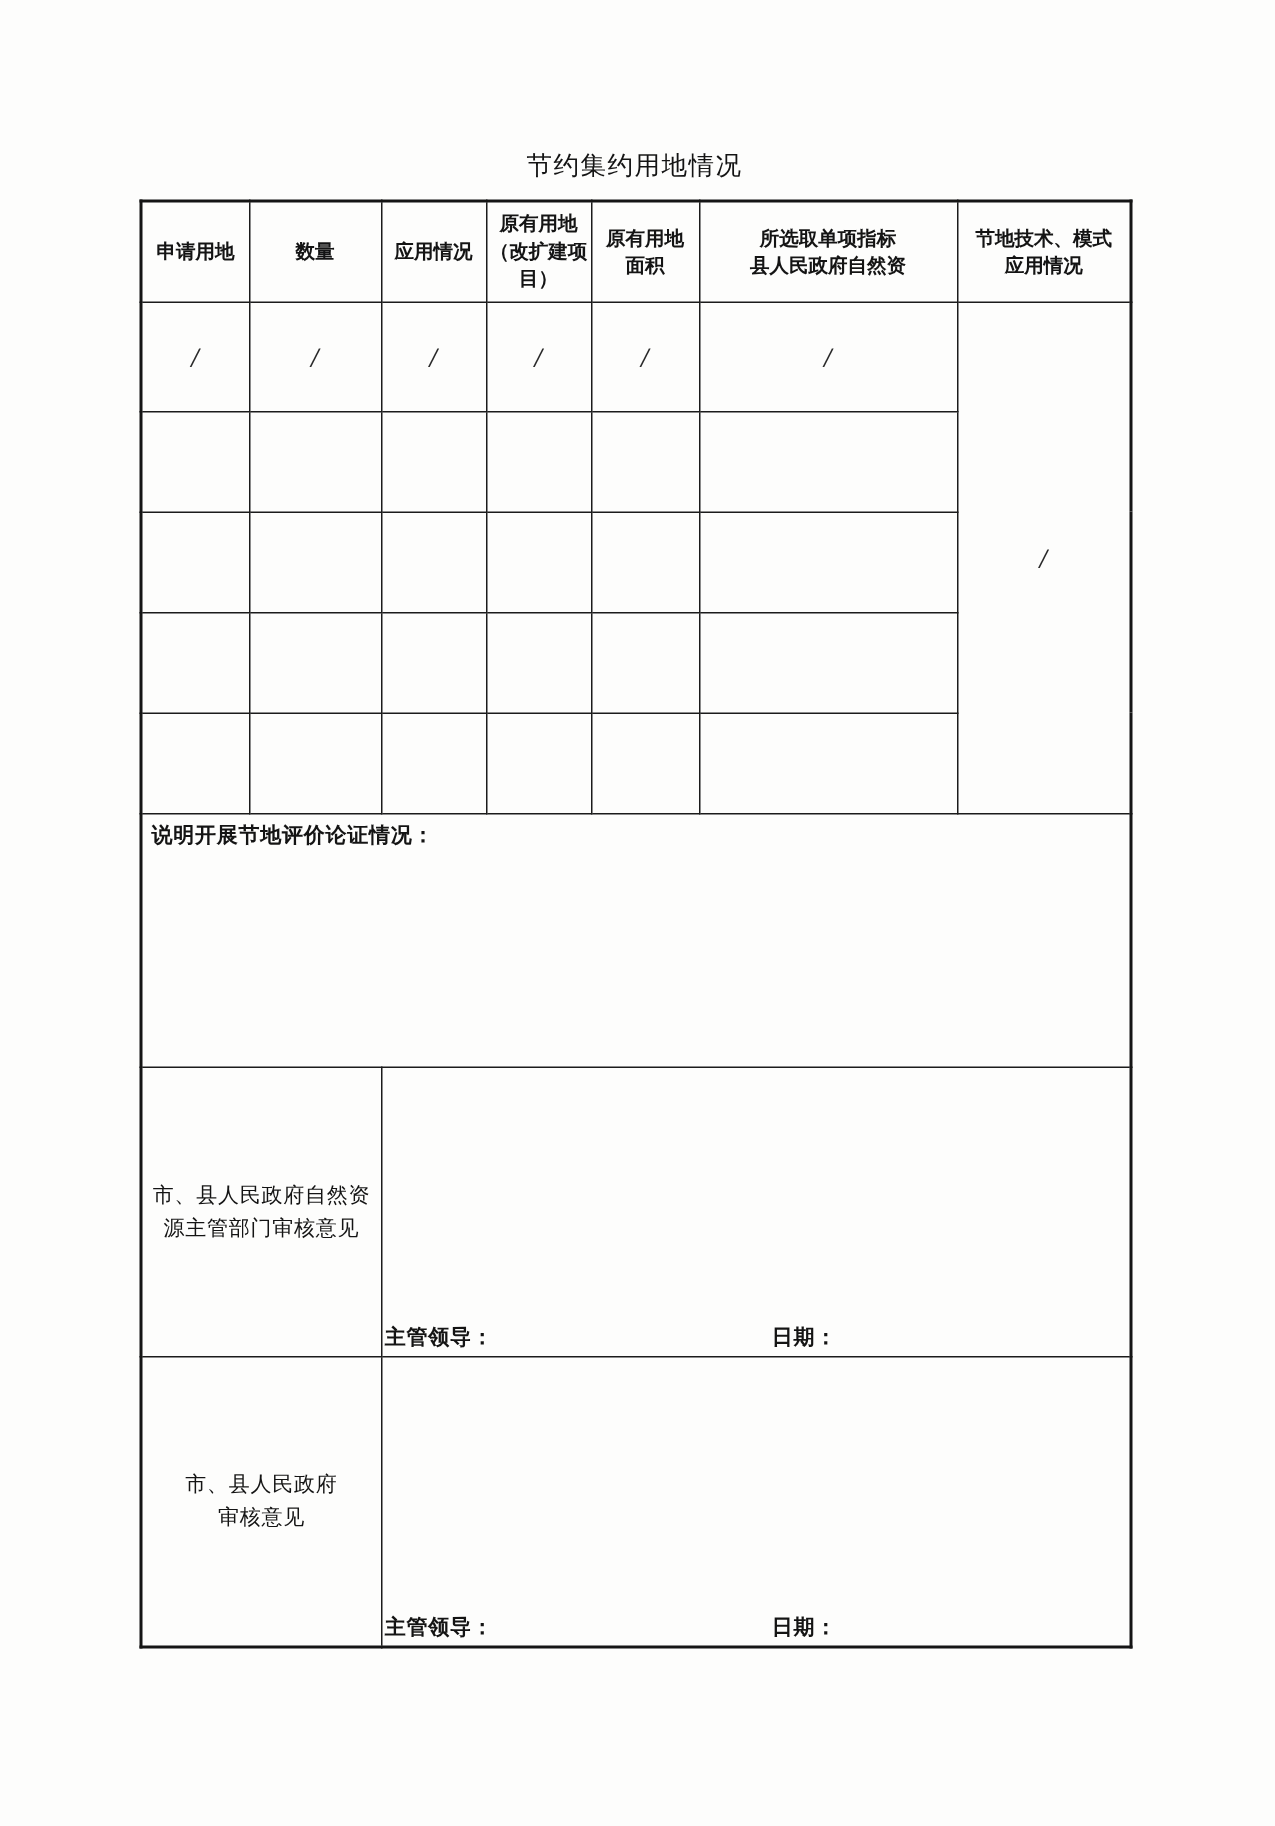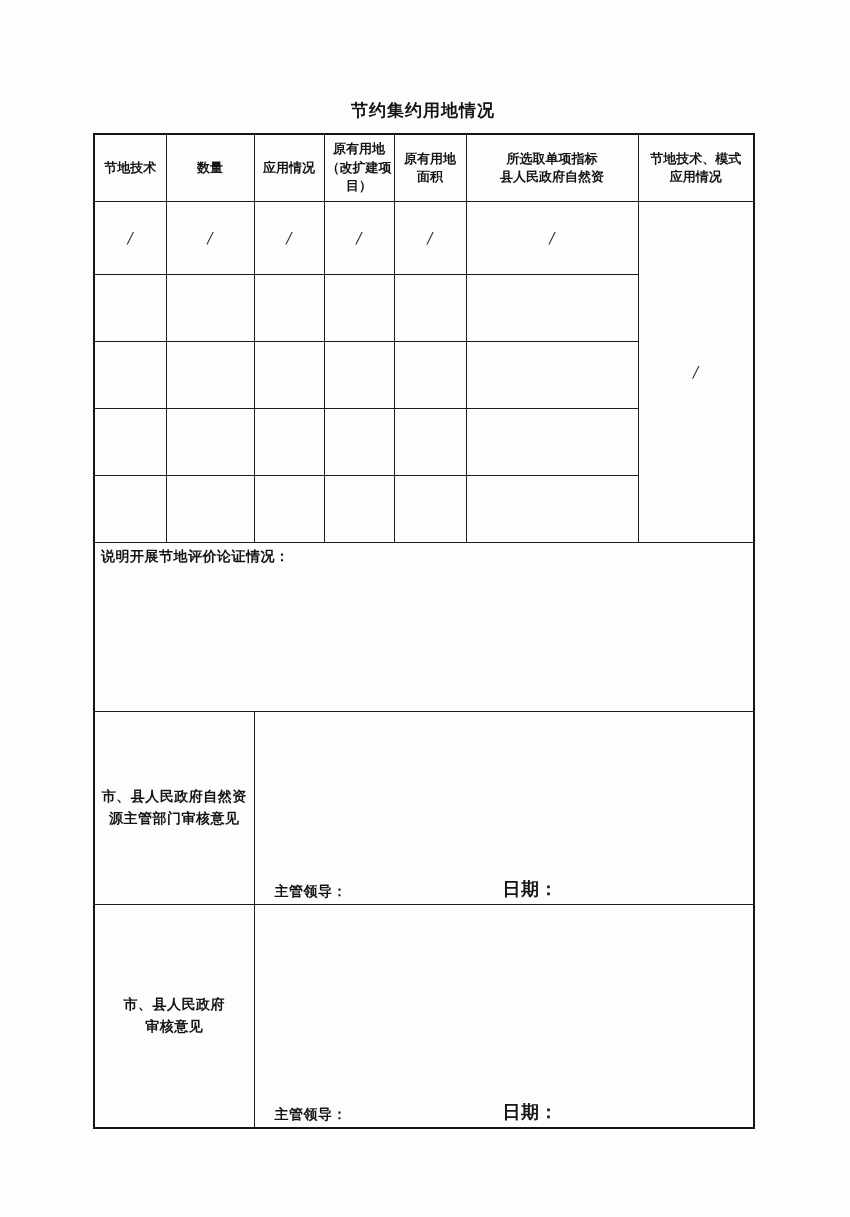--- a/index.html
+++ b/index.html
@@ -16,21 +16,21 @@
     color: #141414;
     overflow: hidden;
   }
   .title {
     position: absolute;
     top: 99px;
     left: 93px;
     width: 660px;
     text-align: center;
     font-size: 17px;
-    font-weight: bold;
+    font-weight: normal;
     letter-spacing: 1px;
   }
   table.form {
     position: absolute;
     top: 133px;
     left: 93px;
     width: 660px;
     border-collapse: collapse;
     table-layout: fixed;
   }
@@ -68,42 +68,42 @@
     text-align: left;
     padding: 5px 6px;
     font-size: 14px;
     font-weight: bold;
     letter-spacing: 0.5px;
   }
   td.sec-label {
     text-align: center;
     vertical-align: middle;
     font-size: 14px;
-    font-weight: bold;
+    font-weight: normal;
     line-height: 1.55;
     white-space: pre-line;
     letter-spacing: 0.5px;
   }
   td.sec-content {
     position: relative;
     vertical-align: bottom;
   }
   .sec-content .leader {
     position: absolute;
-    left: 20px;
+    left: 2px;
     bottom: 3px;
     font-size: 14px;
     font-weight: bold;
     letter-spacing: 0.5px;
   }
   .sec-content .date {
     position: absolute;
-    left: 248px;
+    left: 260px;
     bottom: 3px;
-    font-size: 18px;
+    font-size: 14px;
     font-weight: bold;
     letter-spacing: 0.5px;
   }
 </style>
 </head>
 <body>
 
 <div class="sheet">
 
   <div class="title">节约集约用地情况</div>
@@ -114,21 +114,21 @@
       <col style="width:88px">
       <col style="width:70px">
       <col style="width:70px">
       <col style="width:72px">
       <col style="width:172px">
       <col style="width:116px">
     </colgroup>
 
     <tbody>
         <tr style="height:67px">
-      <th class="hdr">节地技术</th>
+      <th class="hdr">申请用地</th>
       <th class="hdr">数量</th>
       <th class="hdr">应用情况</th>
       <th class="hdr">原有用地
 （改扩建项
 目）</th>
       <th class="hdr">原有用地
 面积</th>
       <th class="hdr">所选取单项指标
 县人民政府自然资</th>
       <th class="hdr">节地技术、模式
@@ -184,21 +184,21 @@
 
     <tr style="height:193px">
       <td class="sec-label" colspan="2">市、县人民政府自然资
 源主管部门审核意见</td>
       <td class="sec-content" colspan="5">
         <span class="leader">主管领导：</span>
         <span class="date">日期：</span>
       </td>
     </tr>
 
-    <tr style="height:224px">
+    <tr style="height:194px">
       <td class="sec-label" colspan="2">市、县人民政府
 审核意见</td>
       <td class="sec-content" colspan="5">
         <span class="leader">主管领导：</span>
         <span class="date">日期：</span>
       </td>
     </tr>
 
   </tbody>
     </table>

